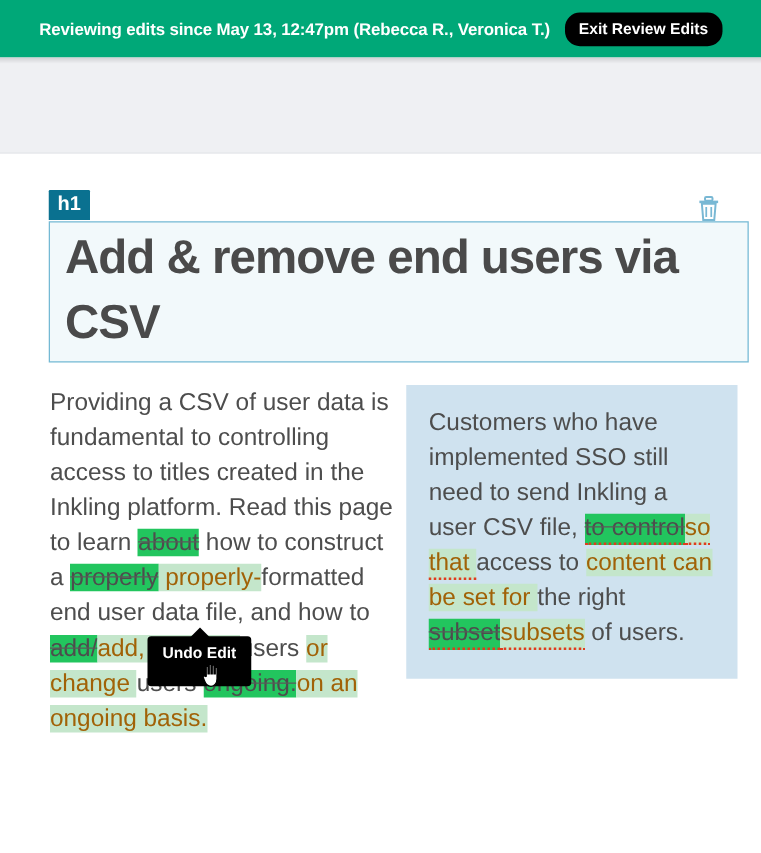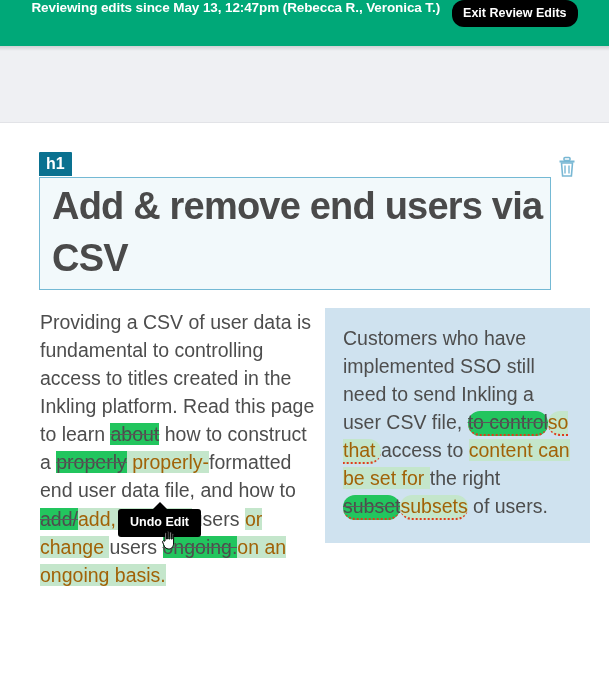--- a/index.html
+++ b/index.html
@@ -8,21 +8,21 @@
     background: #ffffff;
     font-family: "Liberation Sans", sans-serif;
     overflow: hidden;
   }
 
   
   .review-banner {
     position: absolute; left: 0; top: 0;
     width: 609px; height: 46px;
     background: #00a878;
-    display: flex; align-items: flex-start; justify-content: center;
+    display: flex; align-items: center; justify-content: center;
     gap: 12px;
   }
   .review-banner-text {
     color: #ffffff;
     font-size: 13.5px;
     font-weight: bold;
     letter-spacing: -0.1px;
     white-space: nowrap;
   }
   .exit-review-btn {
@@ -69,21 +69,21 @@
     color: #ffffff;
     font-size: 16px;
     font-weight: bold;
     padding: 4px 7px 4px 7px;
     line-height: 1;
     font-family: "Liberation Sans", sans-serif;
     border-radius: 1px 1px 0 0;
   }
   .h1-box {
     position: absolute; left: 10px; top: 25px;
-    width: 512px; height: 113px;
+    width: 560px; height: 113px;
     background: #f2f9fb;
     border: 1px solid #74b9d4;
     padding-left: 36px;
   }
   .h1-text {
     position: absolute;
     left: 12px; top: 2px;
     width: 534px;
     color: #4a4a4a;
     font-size: 38px;
@@ -165,32 +165,31 @@
     text-decoration-color: #ffffff;
     color: #ffffff;
   }
   .ins-dark {
     background: #0e6656;
     color: #ffffff;
   }
   .spell {
     border-bottom: 2px dotted #e03b1e;
     padding-bottom: 1px;
-    border-radius: 12px;
   }
 
   
   .undo-tooltip {
     position: absolute;
     left: 118px; top: 386px;
     background: #000000;
     color: #ffffff;
     font-size: 12.5px;
     font-weight: bold;
-    padding: 6px 12px 8px 12px;
+    padding: 6px 12px 20px 12px;
     border-radius: 3px;
     white-space: nowrap;
     cursor: pointer;
     z-index: 20;
     font-family: "Liberation Sans", sans-serif;
     text-align: center;
   }
   .undo-tooltip::before {
     content: "";
     position: absolute;

